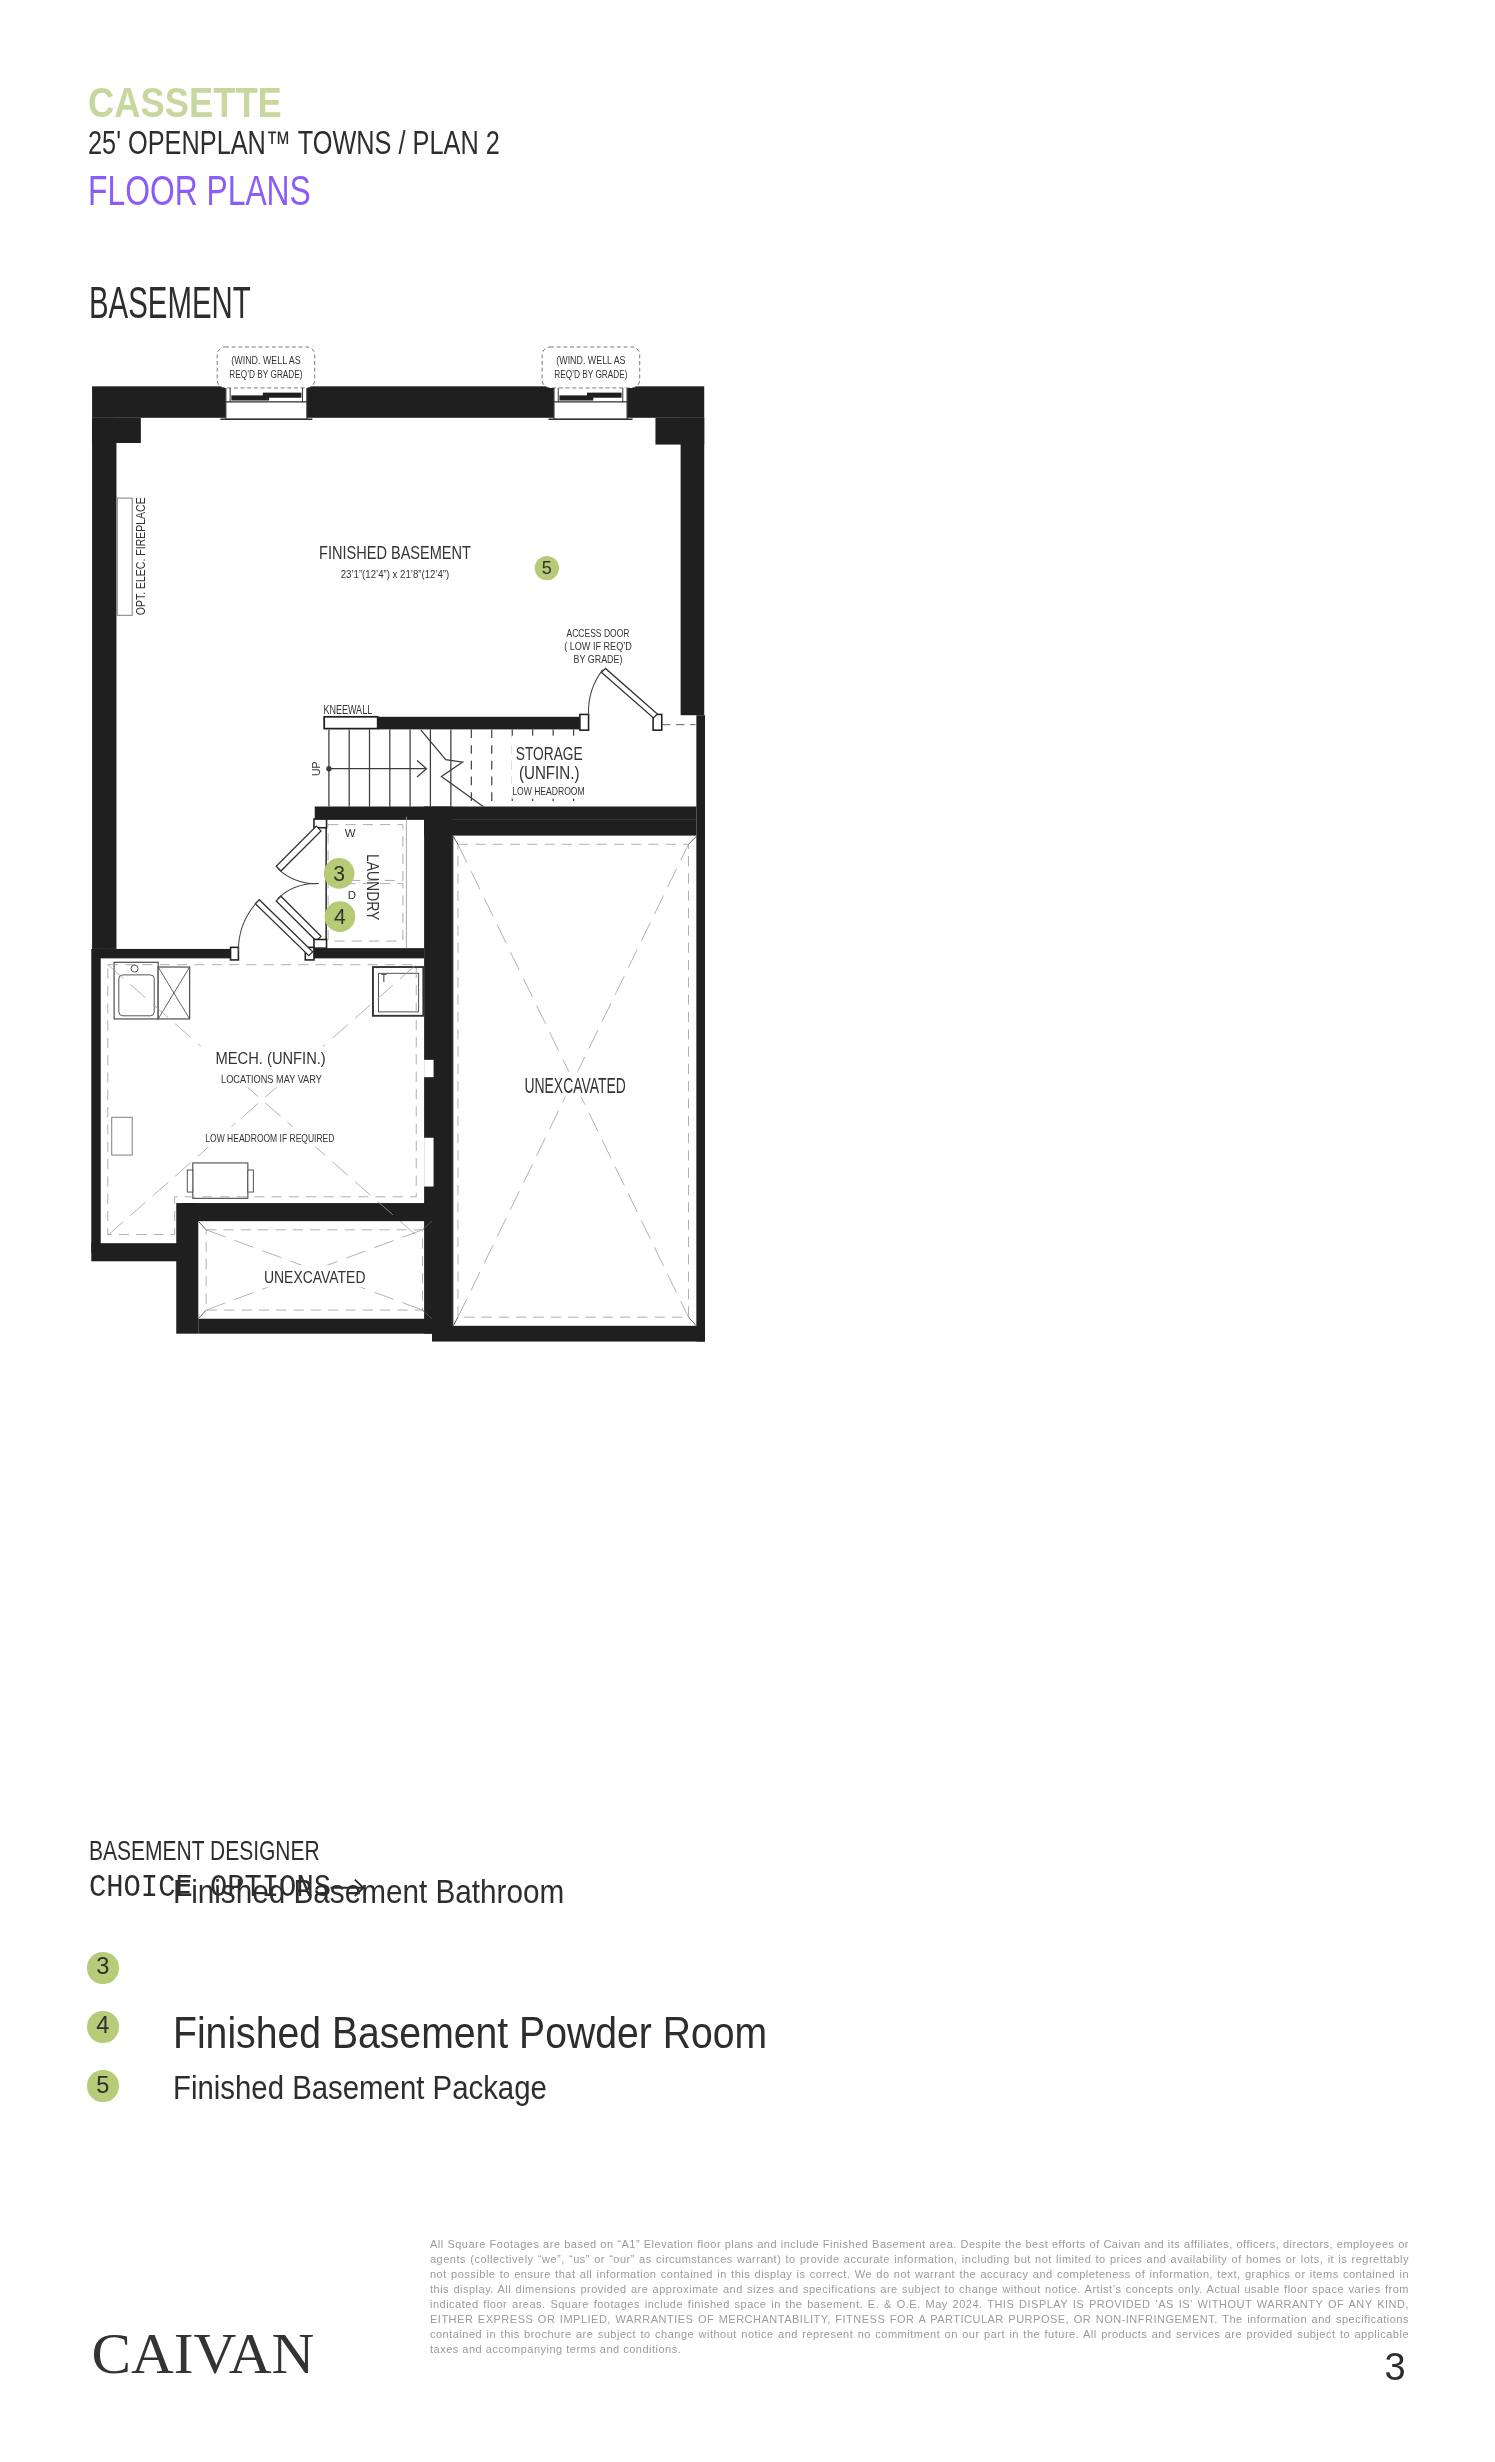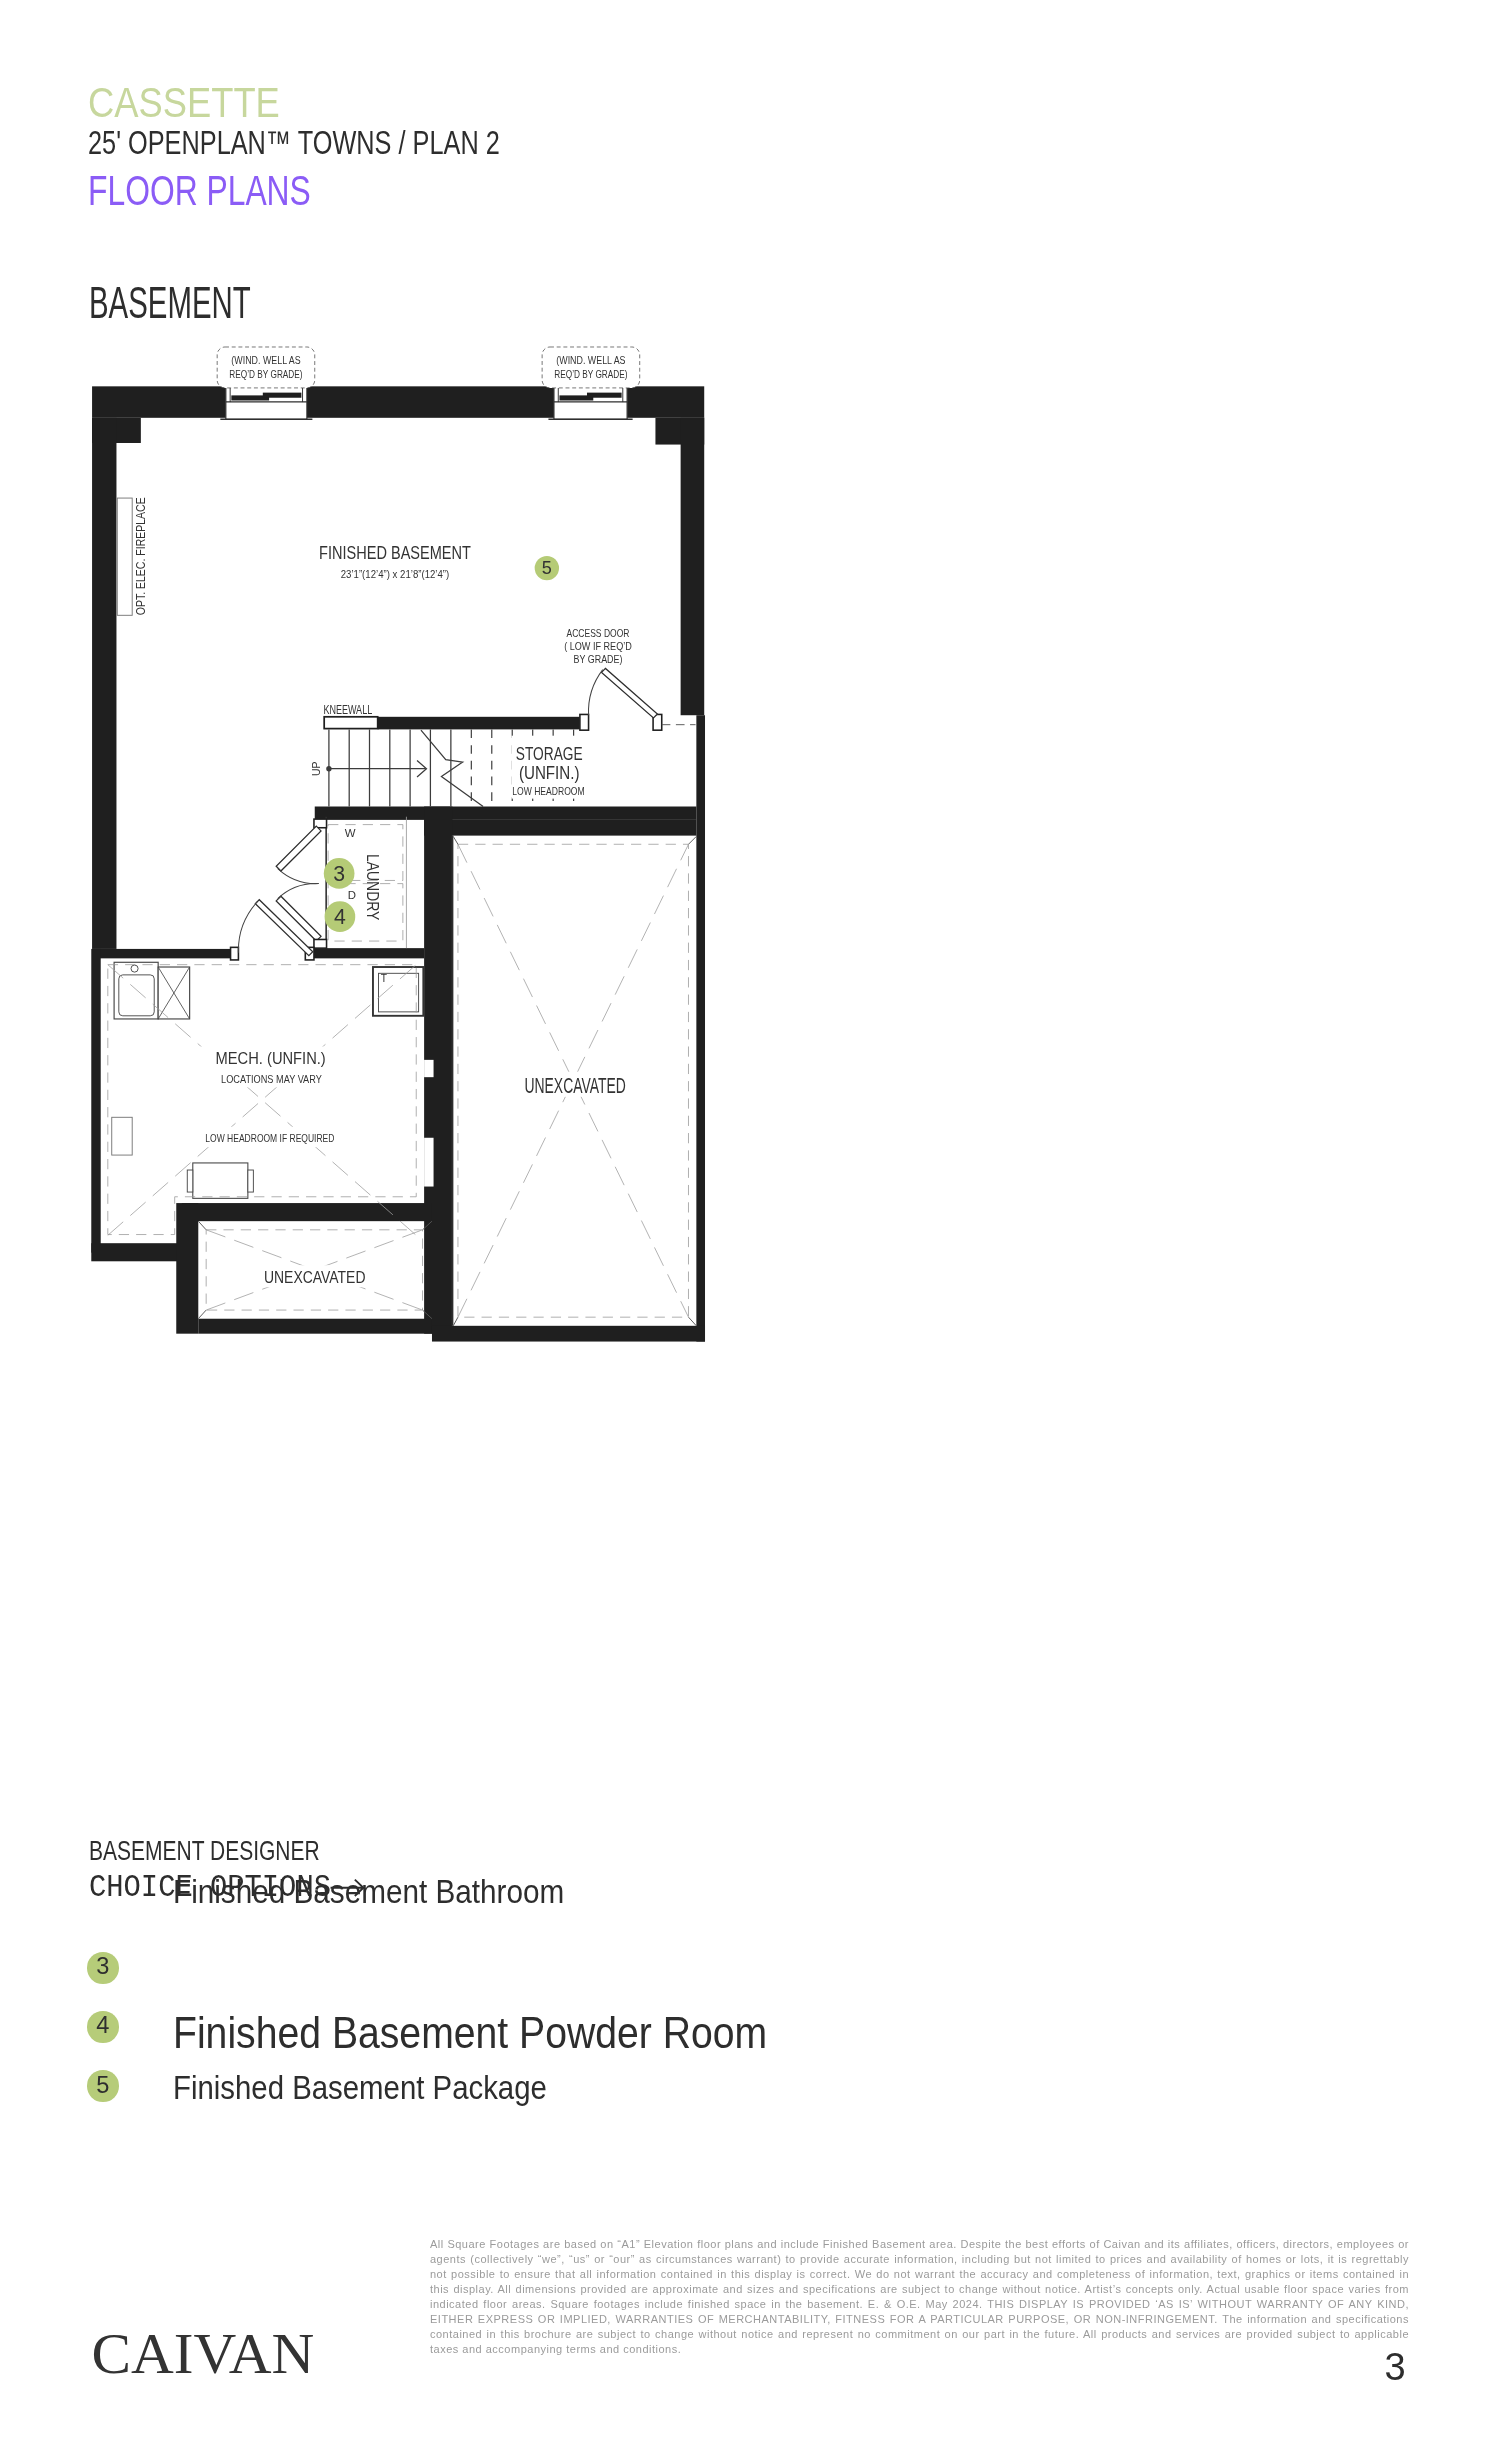--- a/index.html
+++ b/index.html
@@ -4,21 +4,21 @@
 <style>
   html,body{margin:0;padding:0;}
   body{width:1495px;height:2462px;position:relative;background:#ffffff;
        font-family:"Liberation Sans",sans-serif;overflow:hidden;}
   .abs{position:absolute;line-height:1;white-space:nowrap;}
   .cond{transform-origin:0 0;display:inline-block;}
 </style>
 </head>
 <body>
 
-<div class="abs" style="left:88px;top:81px;font-size:43px;color:#c7d79d;"><span class="cond" style="transform:scaleX(0.845);">CASSETTE</span></div>
+<div class="abs" style="left:88px;top:81px;font-size:43px;color:#c7d79d;font-weight:bold;"><span class="cond" style="transform:scaleX(0.845);">CASSETTE</span></div>
 
 <div class="abs" style="left:88px;top:126px;font-size:33px;color:#2d2d2d;"><span class="cond" style="transform:scaleX(0.767);">25' OPENPLAN™ TOWNS / PLAN 2</span></div>
 
 <div class="abs" style="left:88px;top:169px;font-size:43px;color:#8b5cf6;"><span class="cond" style="transform:scaleX(0.740);">FLOOR PLANS</span></div>
 
 <div class="abs" style="left:89px;top:281px;font-size:44px;color:#2d2d2d;"><span class="cond" style="transform:scaleX(0.668);">BASEMENT</span></div>
 
 <svg width="1495" height="2462" viewBox="0 0 1900 3129" style="position:absolute;left:0;top:0;">
 <defs>
 <style>

